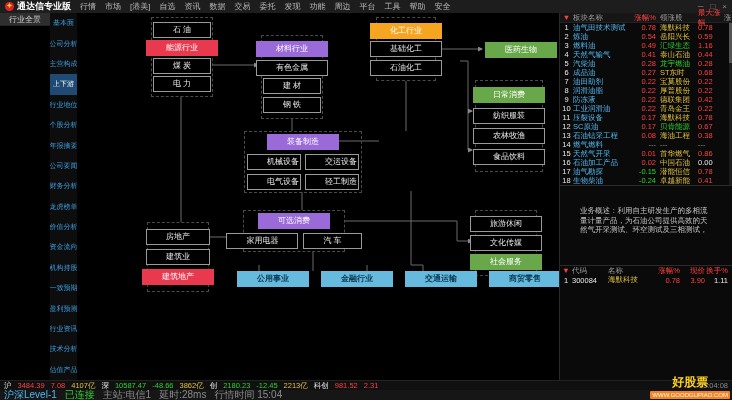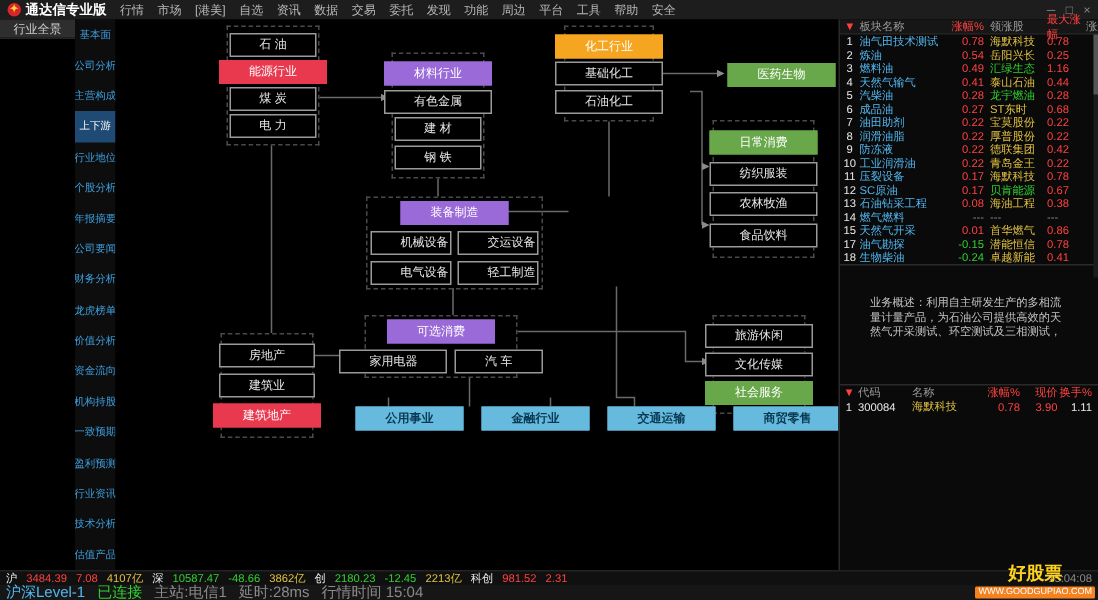--- a/index.html
+++ b/index.html
@@ -325,21 +325,21 @@
             <span class="c-chg r">0.78</span>
             <span class="c-ldr y">海默科技</span>
             <span class="c-max r">0.78</span>
           </div>
 
           <div class="trow">
             <span class="c-idx w">2</span>
             <span class="c-name b">炼油</span>
             <span class="c-chg r">0.54</span>
             <span class="c-ldr y">岳阳兴长</span>
-            <span class="c-max r">0.25</span>
+            <span class="c-max r">0.59</span>
           </div>
 
           <div class="trow">
             <span class="c-idx w">3</span>
             <span class="c-name b">燃料油</span>
             <span class="c-chg r">0.49</span>
             <span class="c-ldr g">汇绿生态</span>
             <span class="c-max r">1.16</span>
           </div>
 
@@ -432,20 +432,27 @@
           </div>
 
           <div class="trow">
             <span class="c-idx w">15</span>
             <span class="c-name b">天然气开采</span>
             <span class="c-chg r">0.01</span>
             <span class="c-ldr y">首华燃气</span>
             <span class="c-max r">0.86</span>
           </div>
 
+          <div class="trow">
+            <span class="c-idx w">16</span>
+            <span class="c-name b">石油加工产品</span>
+            <span class="c-chg r">0.02</span>
+            <span class="c-ldr y">中国石油</span>
+            <span class="c-max w">0.00</span>
+          </div>
 
           <div class="trow">
             <span class="c-idx w">17</span>
             <span class="c-name b">油气勘探</span>
             <span class="c-chg g">-0.15</span>
             <span class="c-ldr y">潜能恒信</span>
             <span class="c-max r">0.78</span>
           </div>
 
           <div class="trow">

